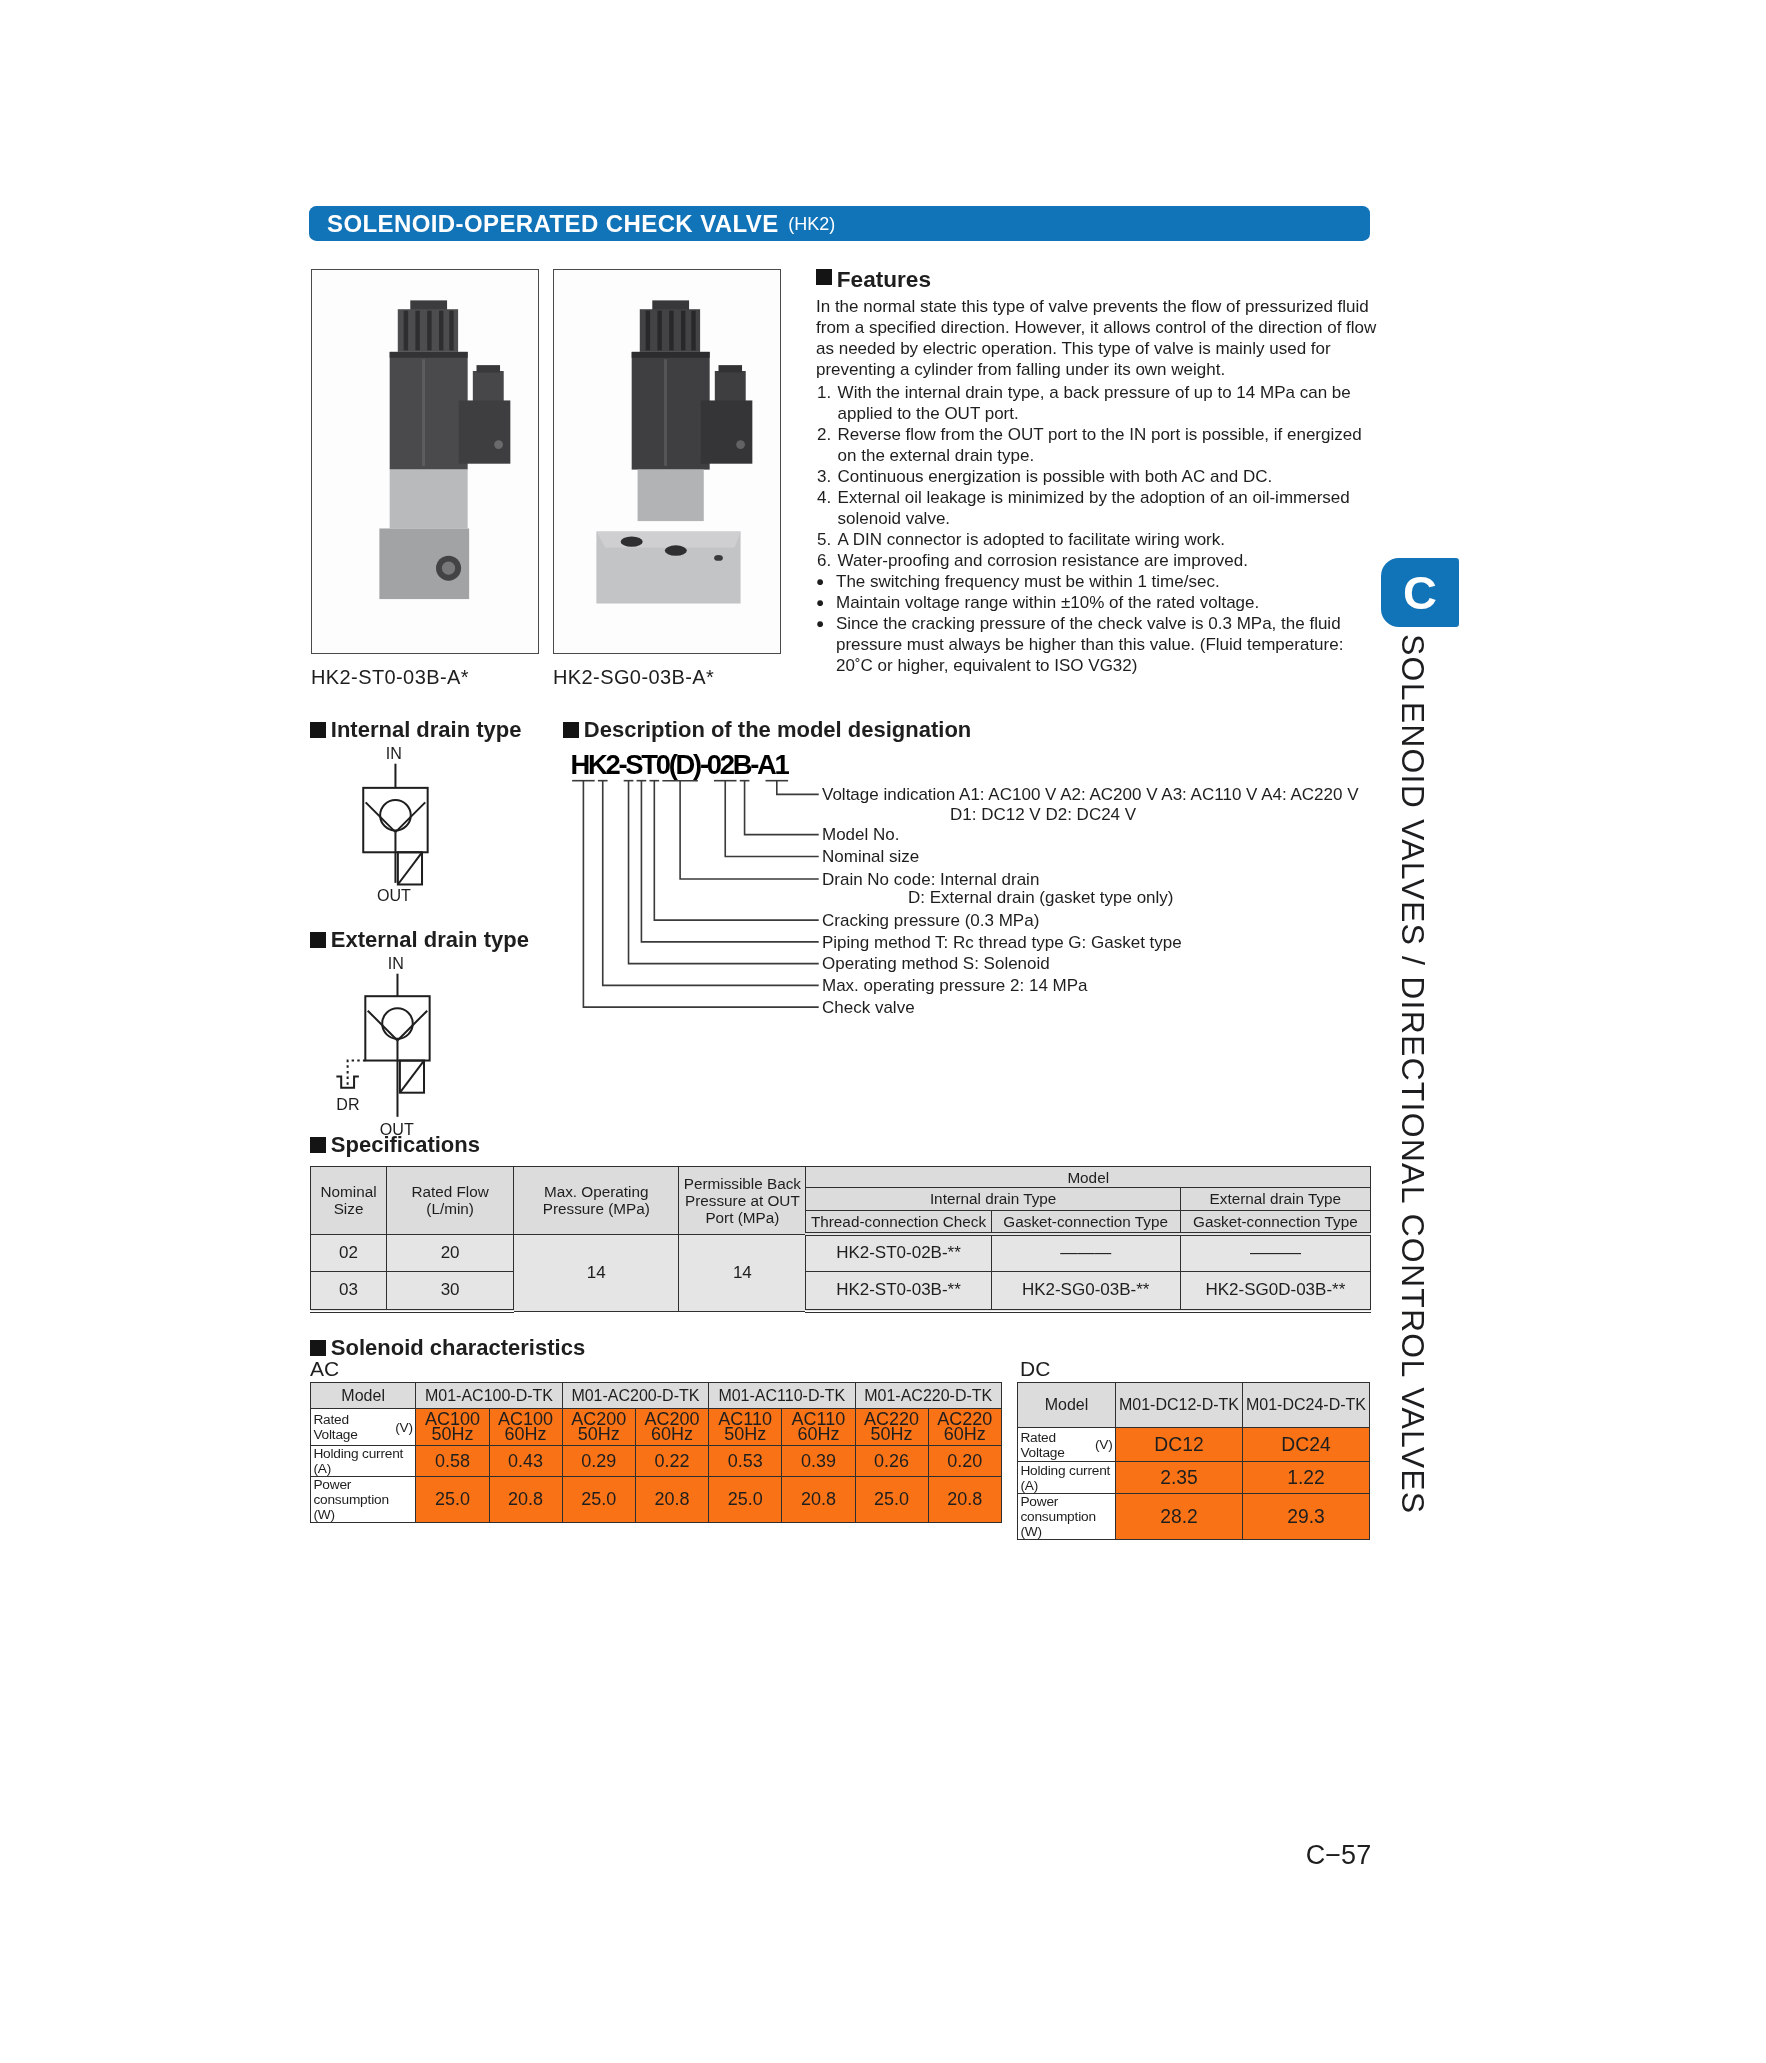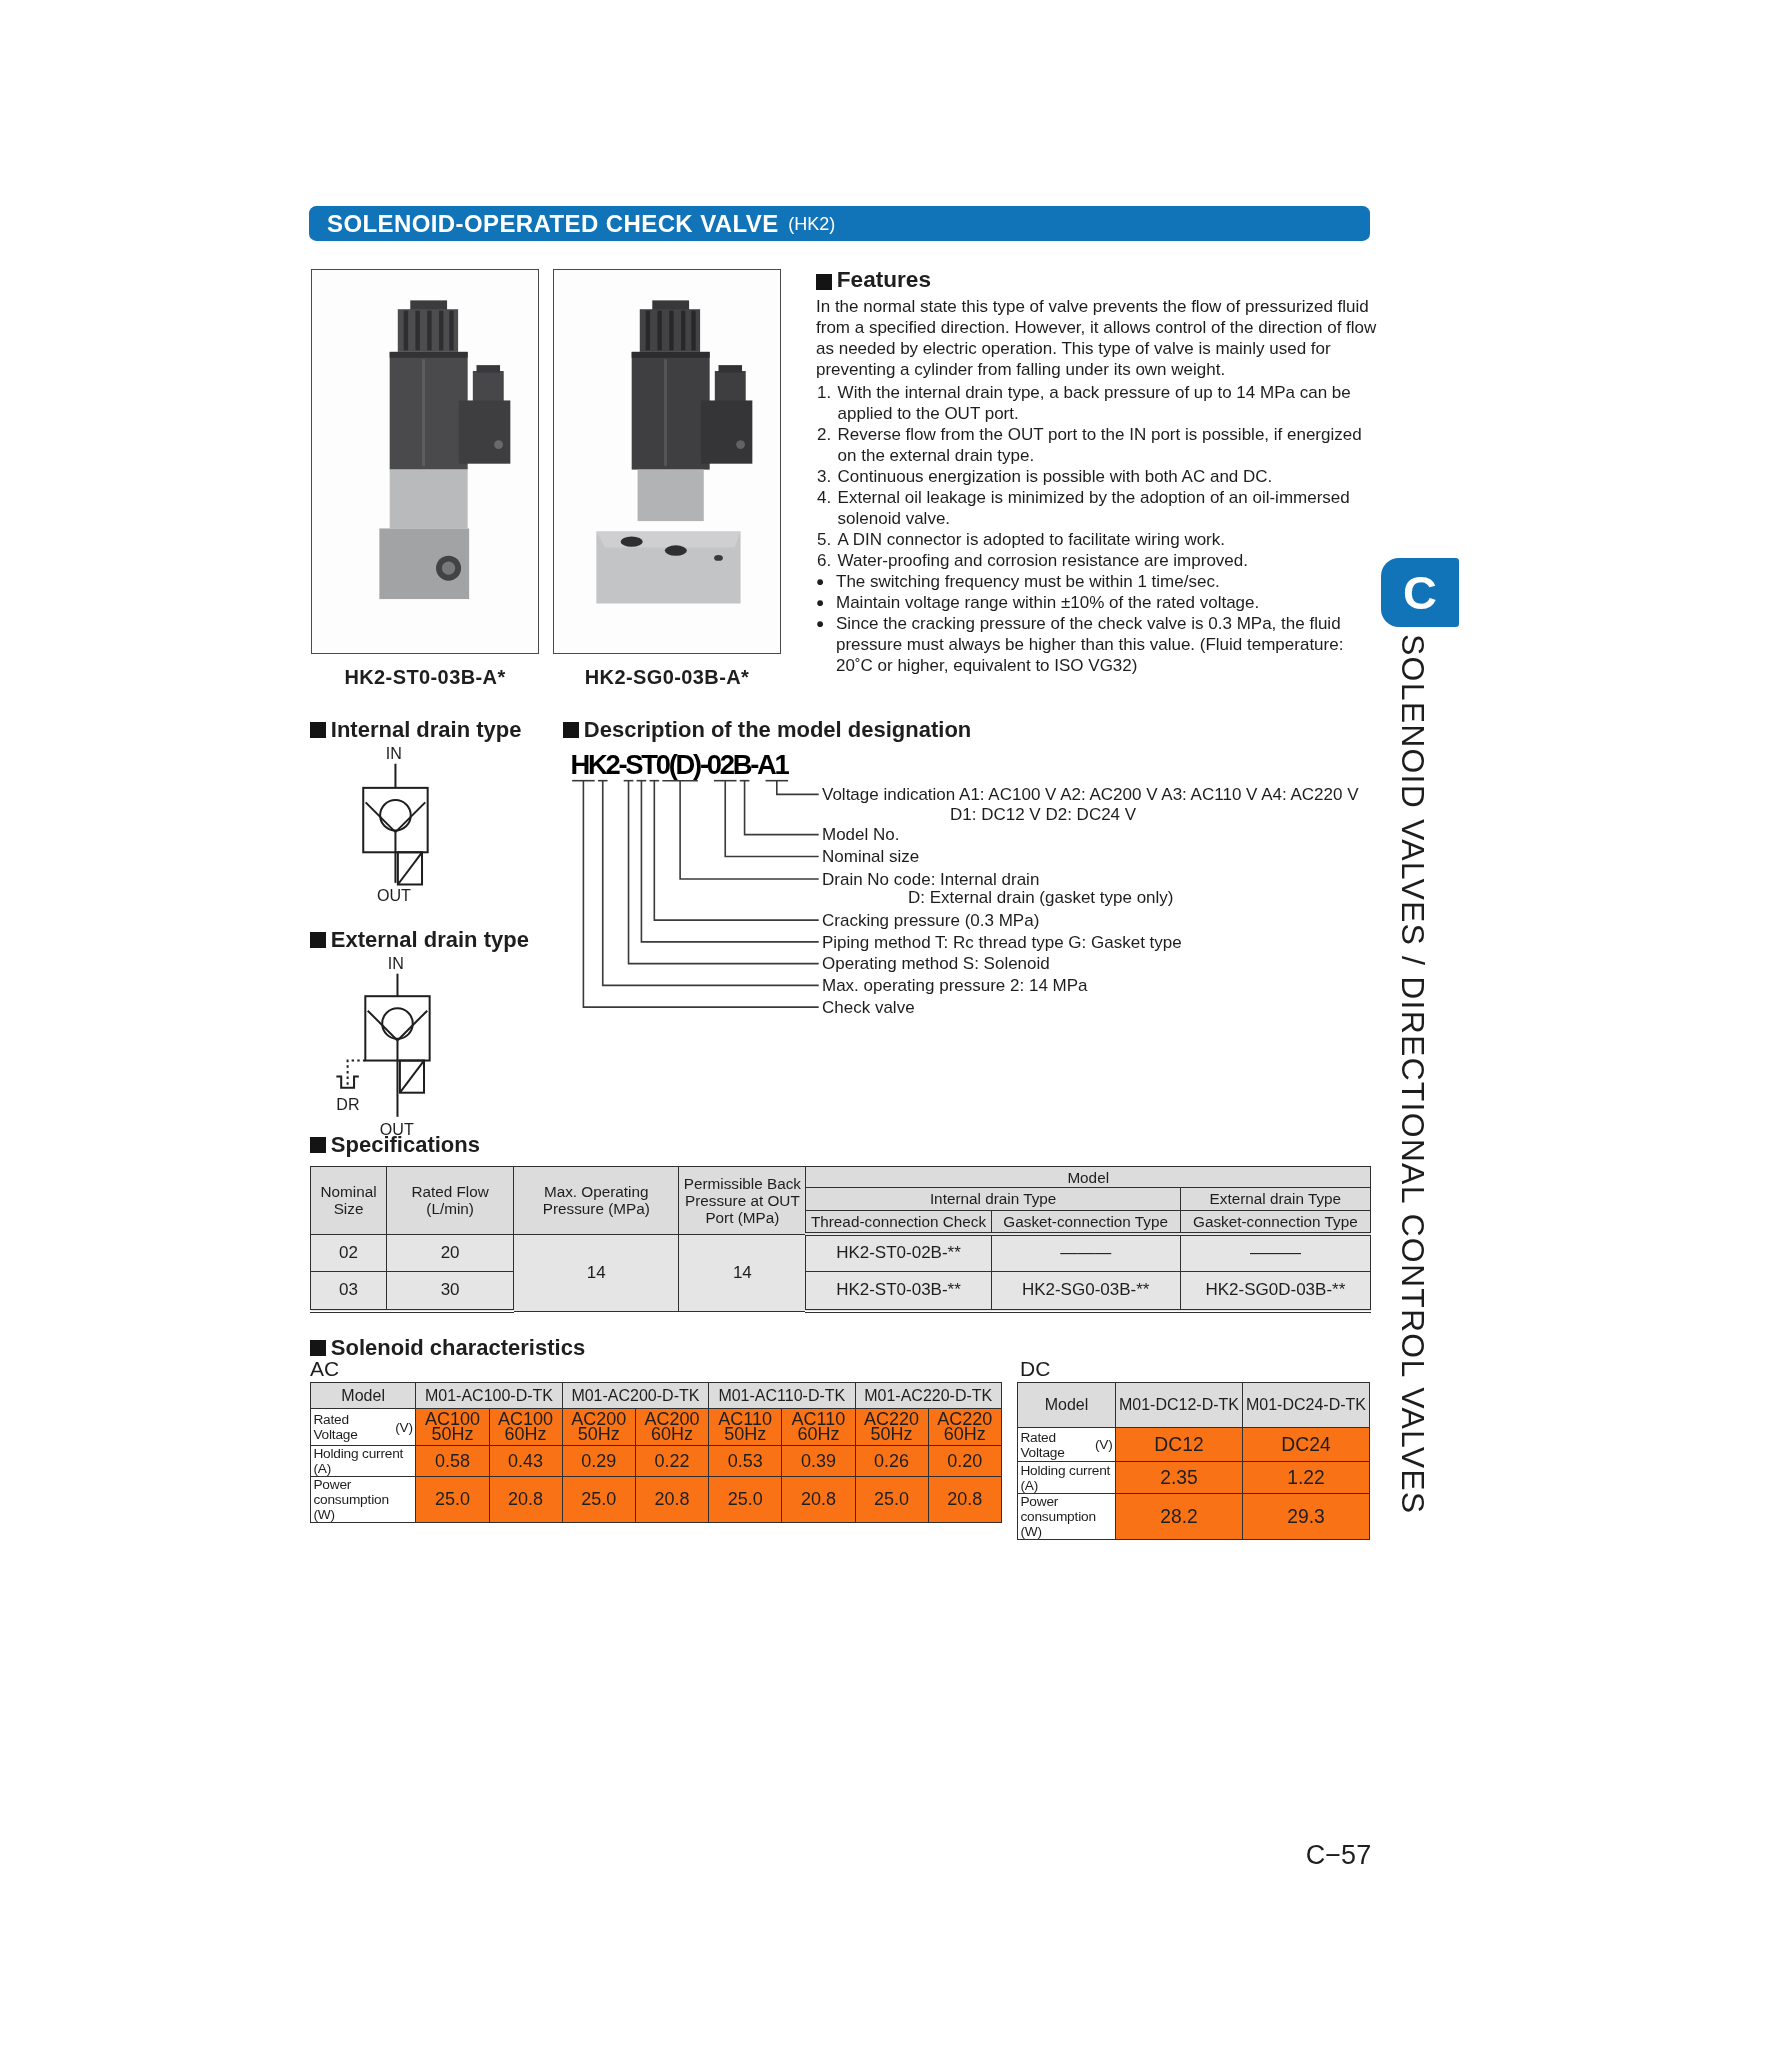--- a/index.html
+++ b/index.html
@@ -11,27 +11,27 @@
              background:#1173b8;border-radius:7.3px;display:flex;align-items:center;
              padding-left:18px;box-sizing:border-box;color:#fff;}
   .title-main{font-size:24px;font-weight:bold;letter-spacing:0.4px;}
   .title-suffix{font-size:18px;margin-left:9.7px;margin-top:2.4px;}
 
   
   .photo-box{position:absolute;width:228px;height:385px;border:1.6px solid #4a4a4c;
              background:#fdfdfd;box-sizing:border-box;display:flex;align-items:center;justify-content:center;}
   .photo-1{left:311px;top:269px;}
   .photo-2{left:553px;top:269px;}
-  .caption{position:absolute;width:228px;text-align:center;font-size:20px;font-weight:bold;letter-spacing:0.4px;}
+  .caption{position:absolute;width:228px;text-align:left;font-size:20px;font-weight:normal;letter-spacing:0.4px;}
   .caption-1{left:311px;top:666px;}
   .caption-2{left:553px;top:666px;}
 
   
   .features{position:absolute;left:816px;top:269px;width:567px;font-size:17px;line-height:21px;}
-  .features h2{display:flex;align-items:flex-end;gap:4.8px;font-size:22.6px;margin:0 0 6.4px 0;}
+  .features h2{display:flex;align-items:flex-start;gap:4.8px;font-size:22.6px;margin:0 0 6.4px 0;}
   .sq{display:inline-block;width:16px;height:16px;background:#141414;flex:0 0 auto;}
   .features p{margin:0 0 1.6px 0;}
   .features ol{margin:0;padding-left:20px;}
   .features ol li{padding-left:1.6px;}
   .bullet{position:relative;padding-left:20px;}
   .bullet::before{content:"●";position:absolute;left:0;top:0;font-size:13.7px;}
 
   
   .c-tab{position:absolute;left:1381px;top:558px;width:78px;height:69px;background:#1173b8;
          border-radius:18px 3.2px 3.2px 18px;display:flex;align-items:center;justify-content:center;}

